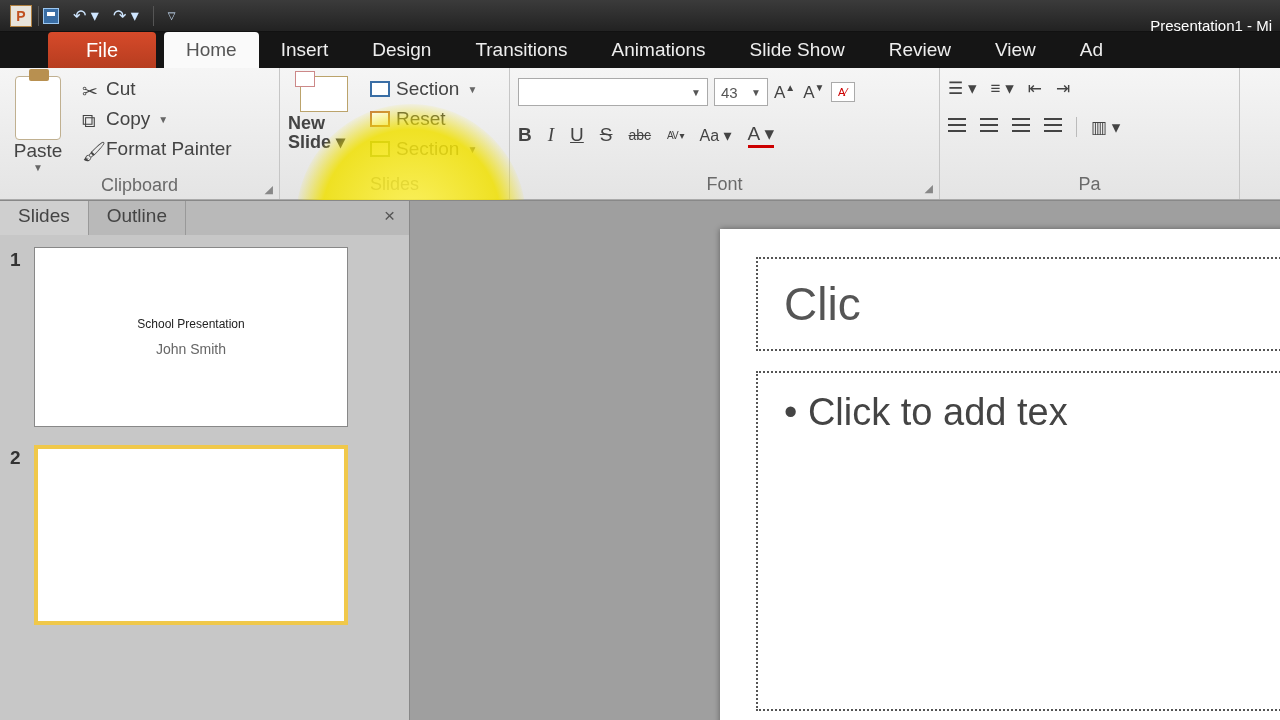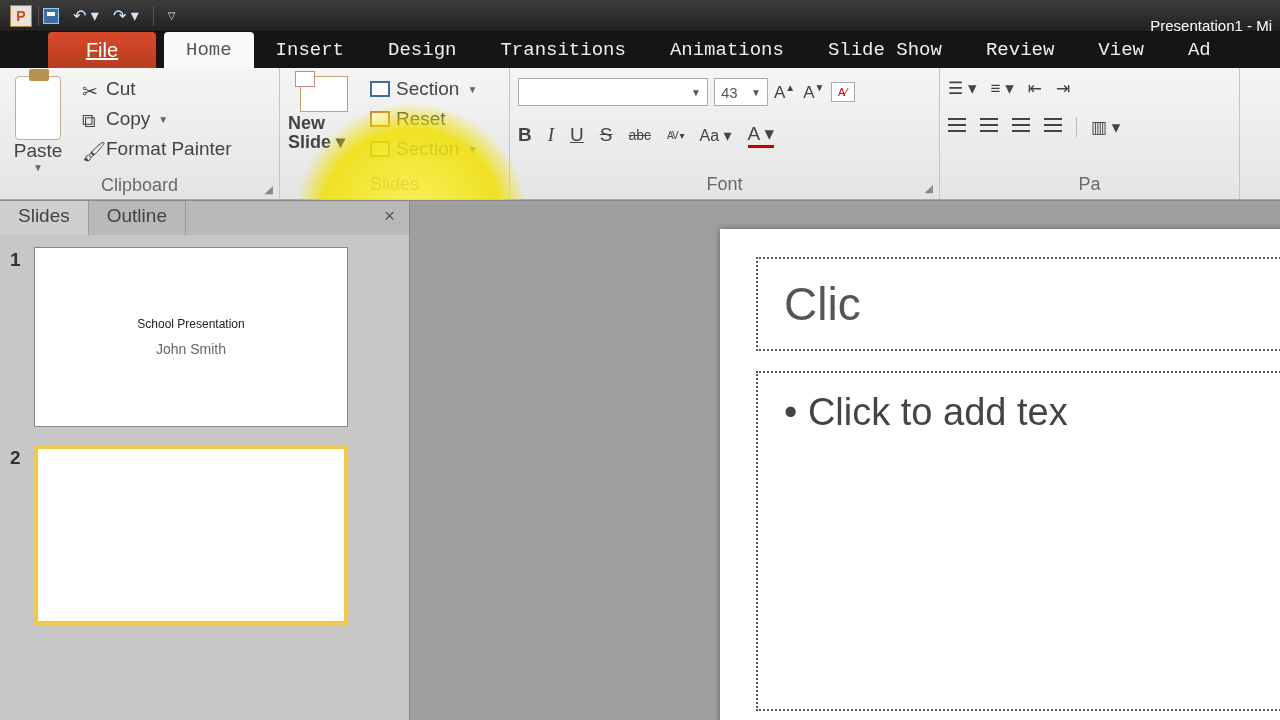--- a/index.html
+++ b/index.html
@@ -30,25 +30,25 @@
   .tabrow {
     height: 36px; background: #151515;
     display: flex; align-items: flex-end;
     padding-left: 48px;
   }
   .file-tab {
     position: absolute; left: 48px; top: 32px;
     height: 36px; width: 108px;
     background: linear-gradient(#d64a2a, #b73d20);
     color: #fff; font-size: 20px; display: flex; align-items: center; justify-content: center;
-    border-top-left-radius: 4px; border-top-right-radius: 4px; text-decoration: underline;
+    border-top-left-radius: 4px; border-top-right-radius: 4px;
   }
   .tab {
     padding: 0 22px; height: 36px; display: flex; align-items: center;
-    color: #eee; font-size: 19px; cursor: pointer; font-family: Liberation Mono, monospace;
+    color: #eee; font-size: 19px; cursor: pointer;
   }
   .tab.first-gap { margin-left: 116px; }
   .tab.active {
     background: #fafafa; color: #555;
     border-top-left-radius: 4px; border-top-right-radius: 4px;
   }
 
   
   .ribbon {
     height: 132px; background: linear-gradient(#f5f5f5, #e4e4e4);

